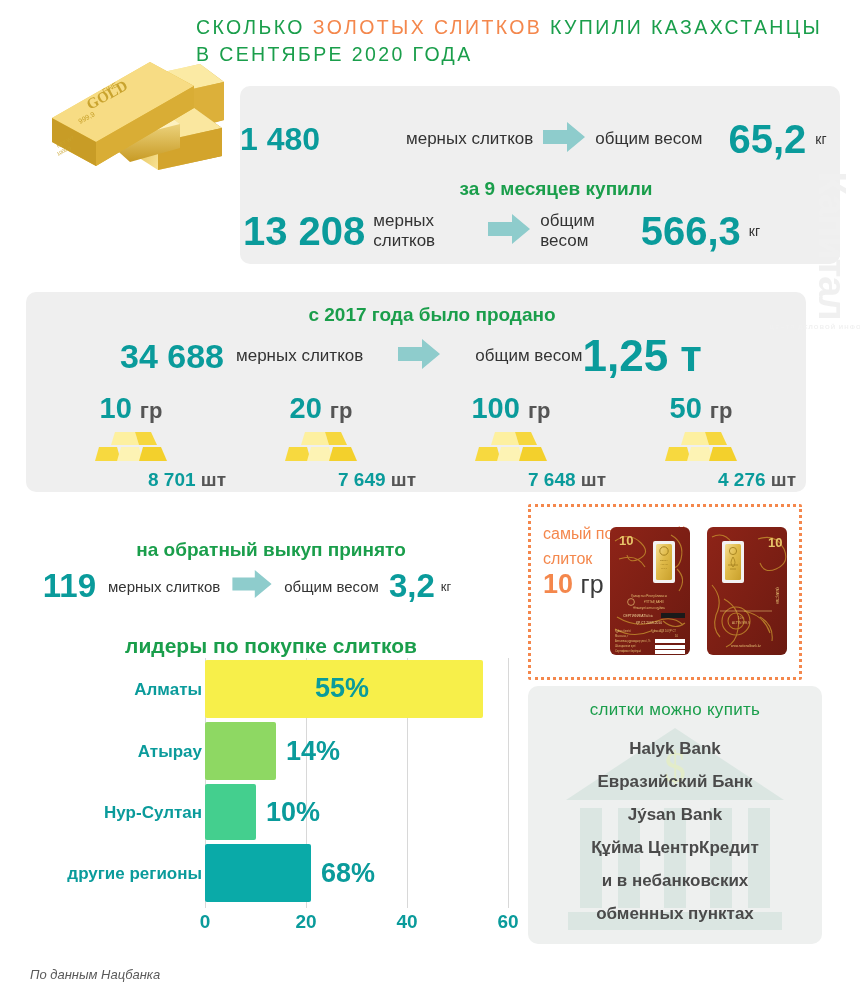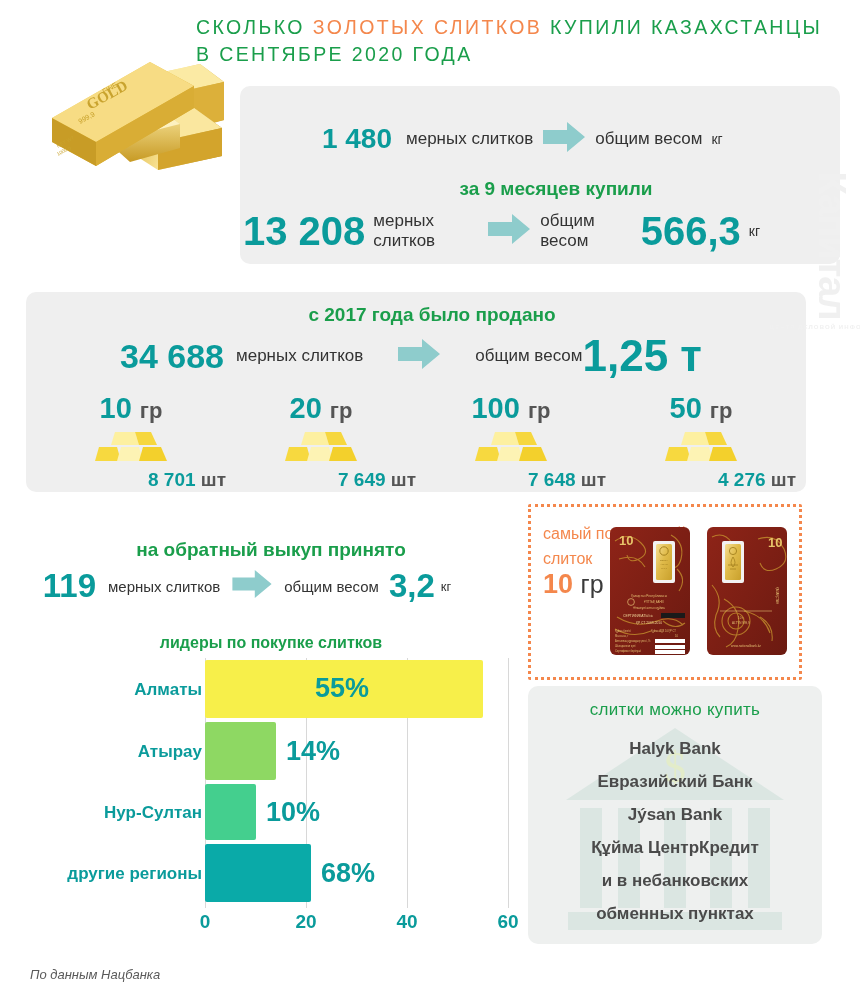--- a/index.html
+++ b/index.html
@@ -48,21 +48,21 @@
 
   
   .num{color:#0a9b9b;font-weight:bold;}
   .lbl{color:#333;}
   .grn{color:#1a9e4b;padding-left:16px;}
 
   
   #box-top{left:240px;top:86px;width:600px;height:178px;}
   #row-sept{position:absolute;left:0;top:22px;width:600px;height:62px;
     display:flex;align-items:center;}
-  #row-sept .n1{width:152px;text-align:right;font-size:28px;padding-right:14px;}
+  #row-sept .n1{width:152px;text-align:left;font-size:32px;padding-right:14px;}
   #row-sept .t1{font-size:17px;}
   #row-sept .ar{margin:0 10px;}
   #row-sept .t2{font-size:17px;}
   #row-sept .n2{font-size:40px;margin-left:26px;}
   #row-sept .u2{font-size:14px;color:#333;margin-left:9px;}
 
   #lbl-9m{position:absolute;left:0;top:92px;width:600px;text-align:center;
     font-size:19px;font-weight:bold;}
 
   #row-9m{position:absolute;left:0;top:116px;width:520px;height:58px;
@@ -102,21 +102,21 @@
     display:flex;align-items:center;}
   #row-buyback .n1{width:82px;text-align:right;font-size:33px;padding-right:12px;}
   #row-buyback .t1{font-size:15px;}
   #row-buyback .ar{margin:0 12px;}
   #row-buyback .t2{font-size:15px;}
   #row-buyback .n2{font-size:33px;margin-left:10px;}
   #row-buyback .u2{font-size:13px;color:#333;margin-left:6px;}
 
   
   #chart-title{position:absolute;left:20px;top:634px;width:470px;text-align:center;
-    font-size:16px;font-weight:bold;}
+    font-size:21px;font-weight:bold;}
   #chart{position:absolute;left:20px;top:658px;width:490px;height:285px;}
   #chart-plot{position:absolute;left:185px;top:0;width:305px;height:250px;}
   .grid-line{position:absolute;top:0;bottom:0;width:1px;background:#d8d8d8;}
   .bar-row{position:absolute;left:0;width:100%;display:flex;align-items:center;}
   .bar{height:100%;border-radius:2px;}
   .bar-val{font-size:27px;font-weight:bold;color:#0a9b9b;margin-left:10px;
     white-space:nowrap;}
   .bar-val.inside{position:absolute;color:#0a9b9b;margin:0;}
   .cat-label{position:absolute;right:308px;font-size:17px;font-weight:bold;
     color:#0a9b9b;white-space:nowrap;text-align:right;}
@@ -218,20 +218,21 @@
 
     <div id="row-sept">
       <span class="num n1">1 480</span>
       <span class="lbl t1">мерных слитков</span>
       <span class="ar">
         <svg width="42" height="30" viewBox="0 0 42 30">
             <polygon points="0,8 24,8 24,0 42,15 24,30 24,22 0,22" fill="#8ecccc"></polygon>
           </svg>
       </span>
       <span class="lbl t2">общим весом</span>
+      <span class="num n2">65,2</span>
       <span class="u2">кг</span>
     </div>
 
     <div id="lbl-9m" class="grn">за 9 месяцев купили</div>
 
     <div id="row-9m">
       <span class="num n1">13 208</span>
       <span class="lbl t1">мерных слитков</span>
       <span class="ar">
         <svg width="42" height="30" viewBox="0 0 42 30">

